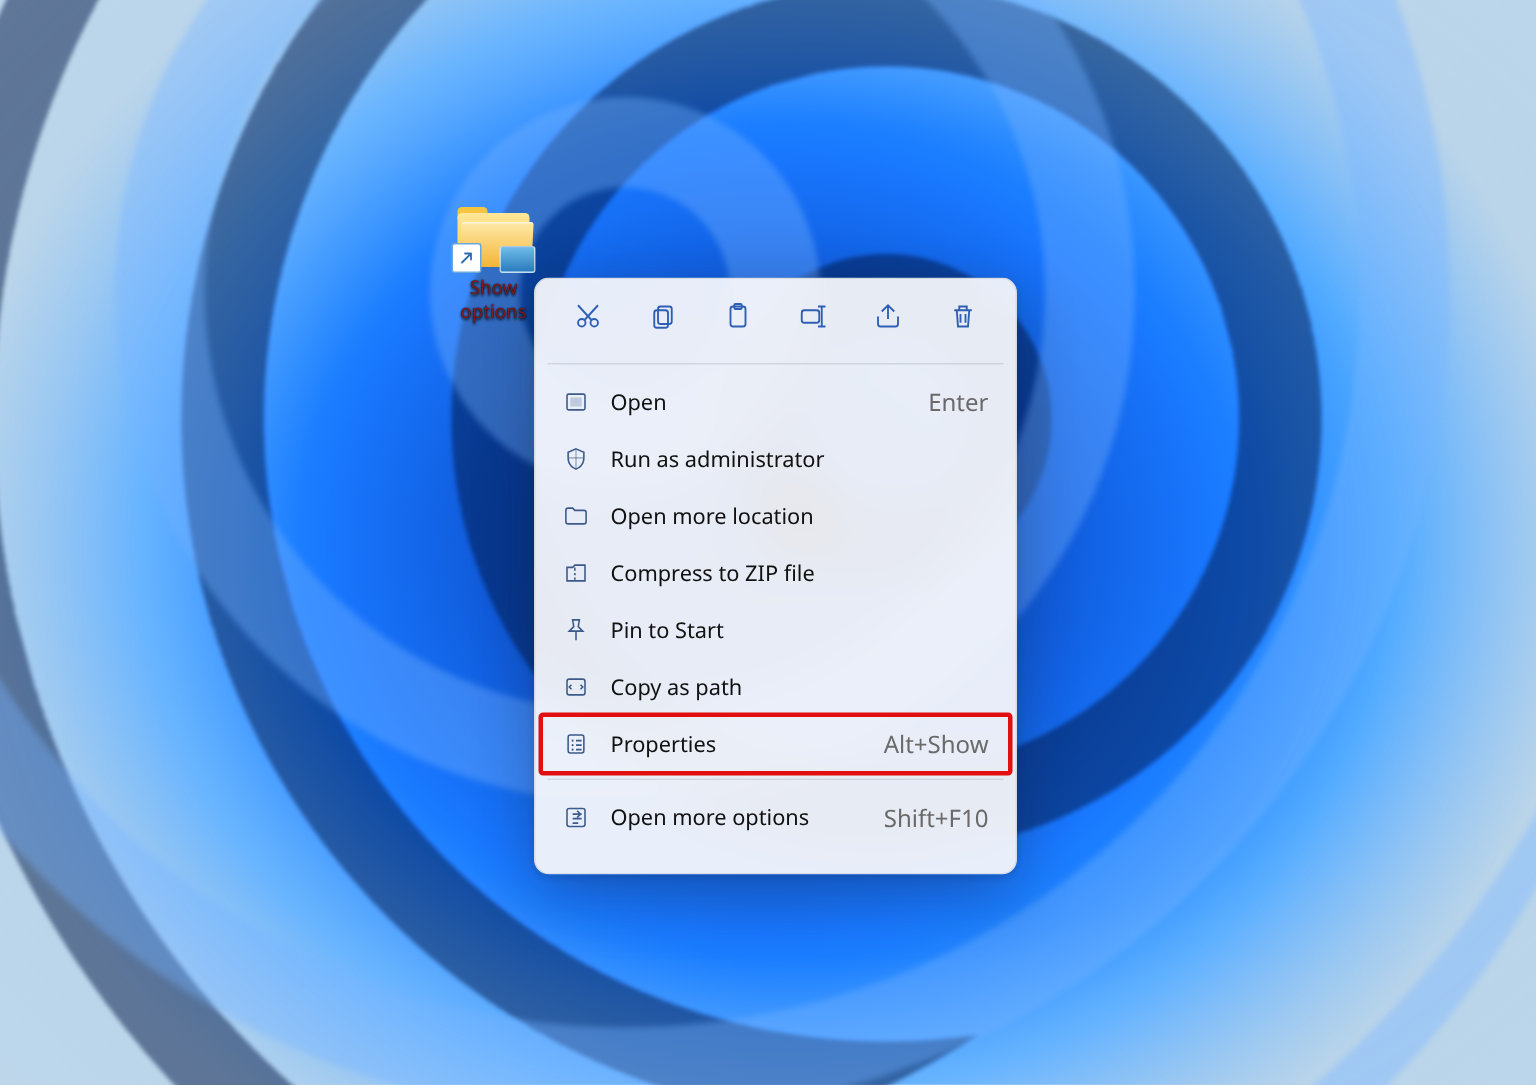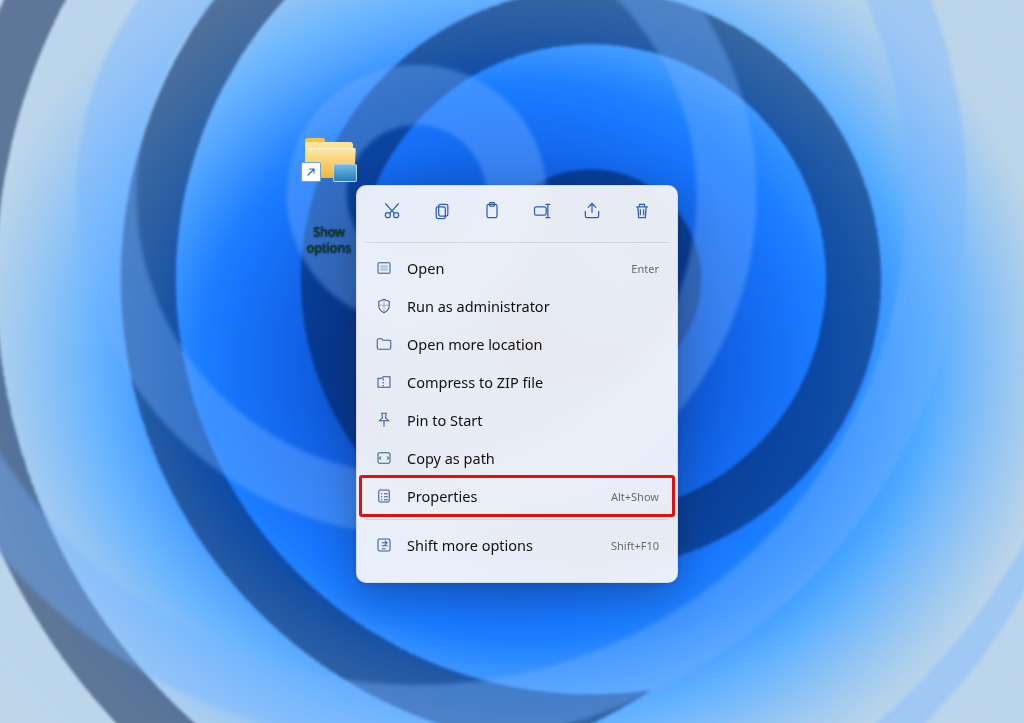--- a/index.html
+++ b/index.html
@@ -98,26 +98,25 @@
   .shortcut-badge svg { width: 12px; height: 12px; }
   .overlay-pic {
     position: absolute; right: -2px; bottom: -2px;
     width: 22px; height: 16px;
     background: linear-gradient(180deg,#6fbce8,#2b7dc0);
     border: 1px solid rgba(255,255,255,0.6);
     border-radius: 2px;
   }
   .desktop-label {
     display: inline-block;
-    color: #14532d;
+    color: #7f1d1d;
     font-size: 12.5px;
     line-height: 1.25;
     text-shadow: 0 1px 2px rgba(0,0,0,0.85), 0 0 1px rgba(0,0,0,0.9);
     padding: 0 2px;
-    margin-top: 40px;
   }
 
   
   .context-menu {
     position: absolute;
     left: 356px;
     top: 185px;
     width: 320px;
     background: rgba(249,249,251,0.93);
     backdrop-filter: blur(12px);
@@ -160,21 +159,21 @@
     display: flex; align-items: center; justify-content: center;
   }
   .cm-item .mi-icon svg { width: 18px; height: 18px; stroke: currentColor; fill: none; stroke-width: 1.4; }
   .cm-item .mi-label {
     flex: 1 1 auto;
     color: #111;
     font-size: 14.5px;
   }
   .cm-item .mi-accel {
     color: #6a6a6a;
-    font-size: 11px;
+    font-size: 16px;
   }
   .cm-item.highlight {
     box-sizing: border-box;
   }
   .red-frame {
     position: absolute;
     inset: -2px -2px;
     border: 3px solid #e01010;
     border-radius: 3px;
     pointer-events: none;
@@ -341,16 +340,16 @@
 
   <div class="cm-sep"></div>
 
   <div class="cm-item">
     <span class="mi-icon">
       <svg viewBox="0 0 24 24">
           <rect x="4" y="4" width="16" height="16" rx="2"></rect>
           <path d="M9 9 h8 M9 13 h8 M9 17 h5 M13 6 l3 3 -3 3"></path>
         </svg>
     </span>
-    <span class="mi-label">Shift more options</span>
+    <span class="mi-label">Open more options</span>
     <span class="mi-accel">Shift+F10</span>
   </div>
 </div>
 
 </body></html>

